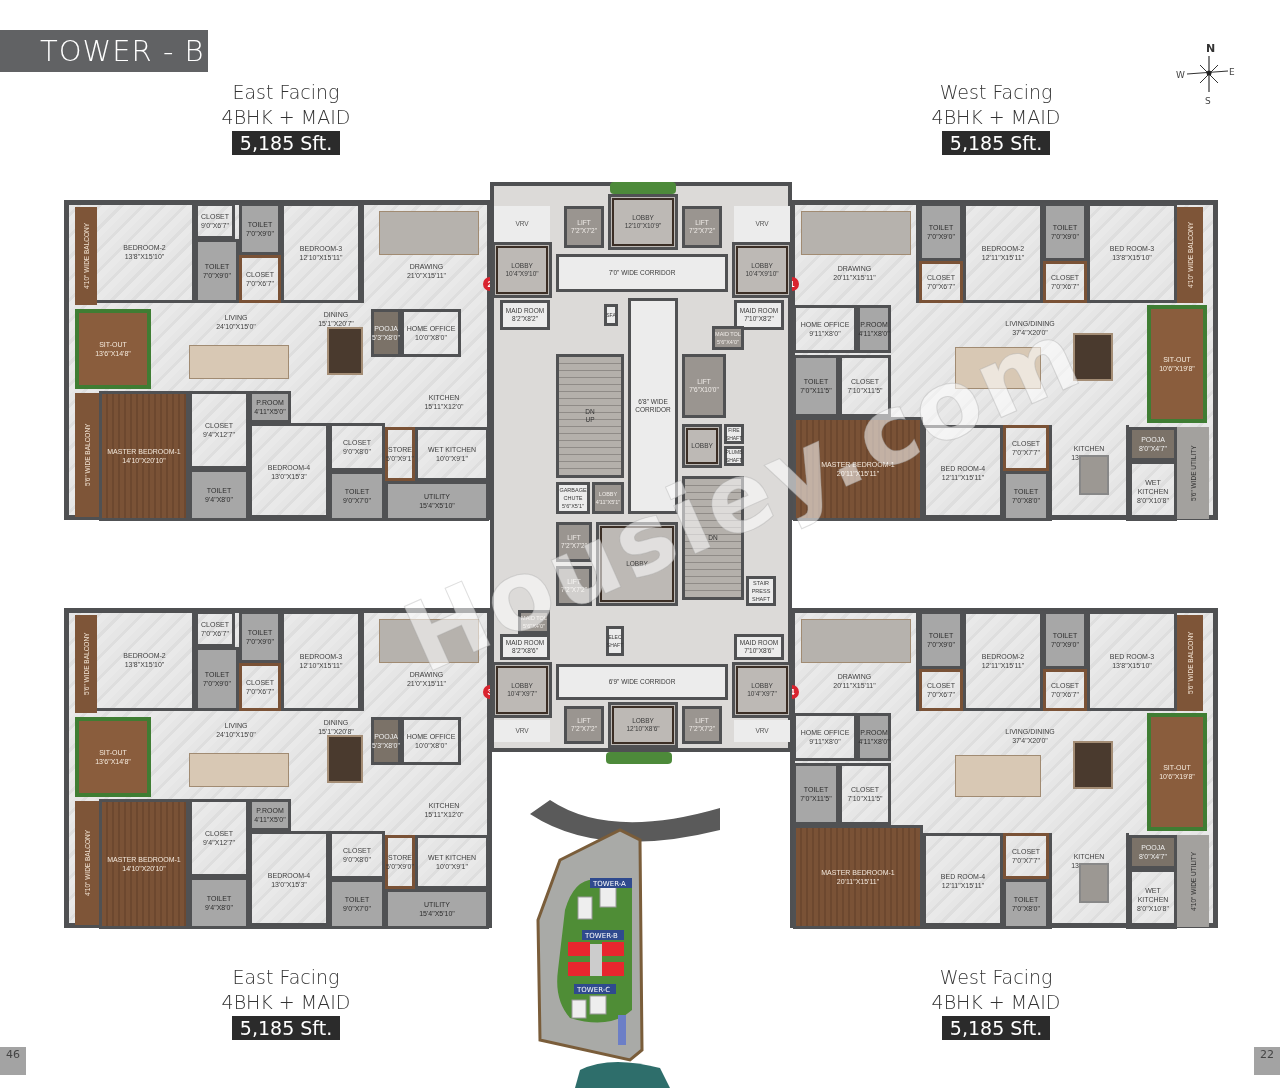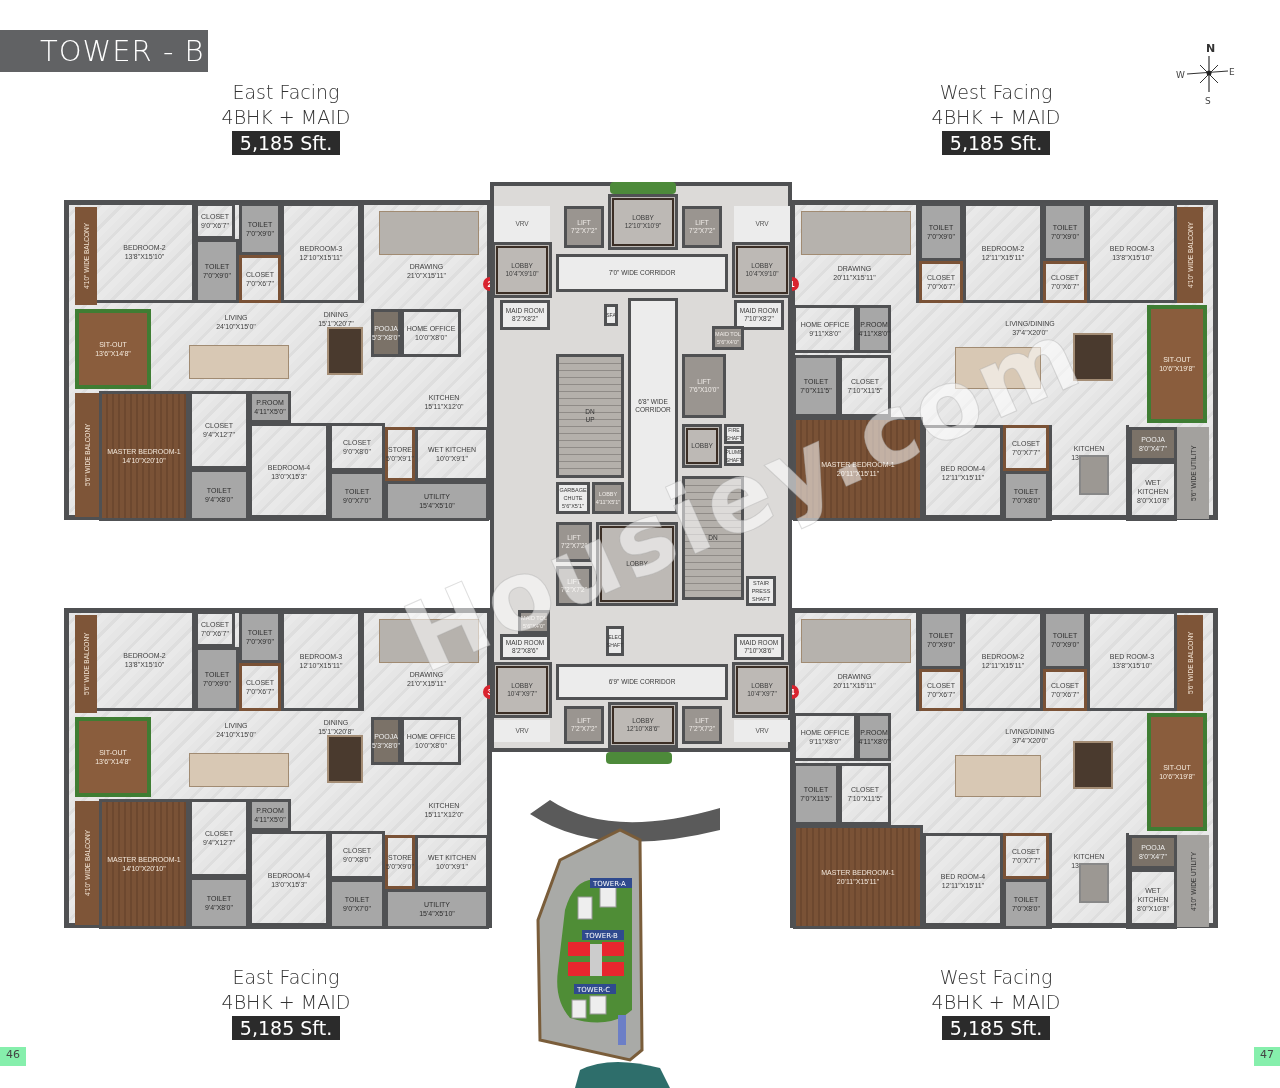--- a/index.html
+++ b/index.html
@@ -8,21 +8,21 @@
 
   .tower-badge { position: absolute; left: 0; top: 30px; width: 208px; height: 42px; background: #616264;
     color: #fff; font-size: 29px; font-weight: 300; letter-spacing: 1px; line-height: 42px; padding-left: 40px; }
 
   .compass { position: absolute; left: 1172px; top: 38px; width: 80px; height: 70px; }
 
   .unit-head { position: absolute; width: 220px; text-align: center; font-family: "DejaVu Sans", sans-serif; }
   .unit-head .l1, .unit-head .l2 { font-size: 19px; line-height: 25px; color: #333; font-weight: 300; }
   .unit-head .area { display: inline-block; background: #2b2b2b; color: #fff; font-size: 19px; line-height: 24px; padding: 0 8px; margin-top: 1px; }
 
-  .page-num { position: absolute; top: 1047px; width: 26px; height: 19px; background: #86efac; font-size: 11px; line-height: 16px; color: #444; text-align: center; }
+  .page-num { position: absolute; top: 1047px; width: 26px; height: 28px; background: #a3a3a3; font-size: 11px; line-height: 16px; color: #444; text-align: center; }
 
   .plan { position: absolute; background: #e3e3e3; border: 5px solid #4f5052; }
   .room { position: absolute; border: 3px solid #505153; display: flex; flex-direction: column; align-items: center; justify-content: center;
     text-align: center; font-family: "Liberation Sans", sans-serif; font-size: 7px; line-height: 9px; color: #3e3e3e; text-transform: uppercase; }
   .room .dim { text-transform: none; }
   .marble { background: repeating-linear-gradient(135deg, #e6e6e6 0 6px, #dedede 6px 9px, #e9e9e9 9px 15px); }
   .wood { background: repeating-linear-gradient(90deg, #7a5236 0 4px, #6d482f 4px 6px); color: #f3e8dc; }
   .tile { background: #a7a7a7; color: #2d2d2d; }
   .dark { background: #7b7268; color: #eee; }
   .green { background: #4d8a3a; }
@@ -596,13 +596,13 @@
   <text x="73" y="86" font-size="7" fill="#fff" font-family="DejaVu Sans, sans-serif">TOWER-A</text>
   <rect x="62" y="130" width="42" height="10" fill="#2f4a8e"></rect>
   <text x="65" y="138" font-size="7" fill="#fff" font-family="DejaVu Sans, sans-serif">TOWER-B</text>
   <rect x="54" y="184" width="42" height="10" fill="#2f4a8e"></rect>
   <text x="57" y="192" font-size="7" fill="#fff" font-family="DejaVu Sans, sans-serif">TOWER-C</text>
 </svg>
 
 <div class="watermark">Housiey.com</div>
 
 <div class="page-num" style="left:0;">46</div>
-<div class="page-num" style="left:1254px;">47</div>
+<div class="page-num" style="left:1254px;">22</div>
 
 </body></html>

